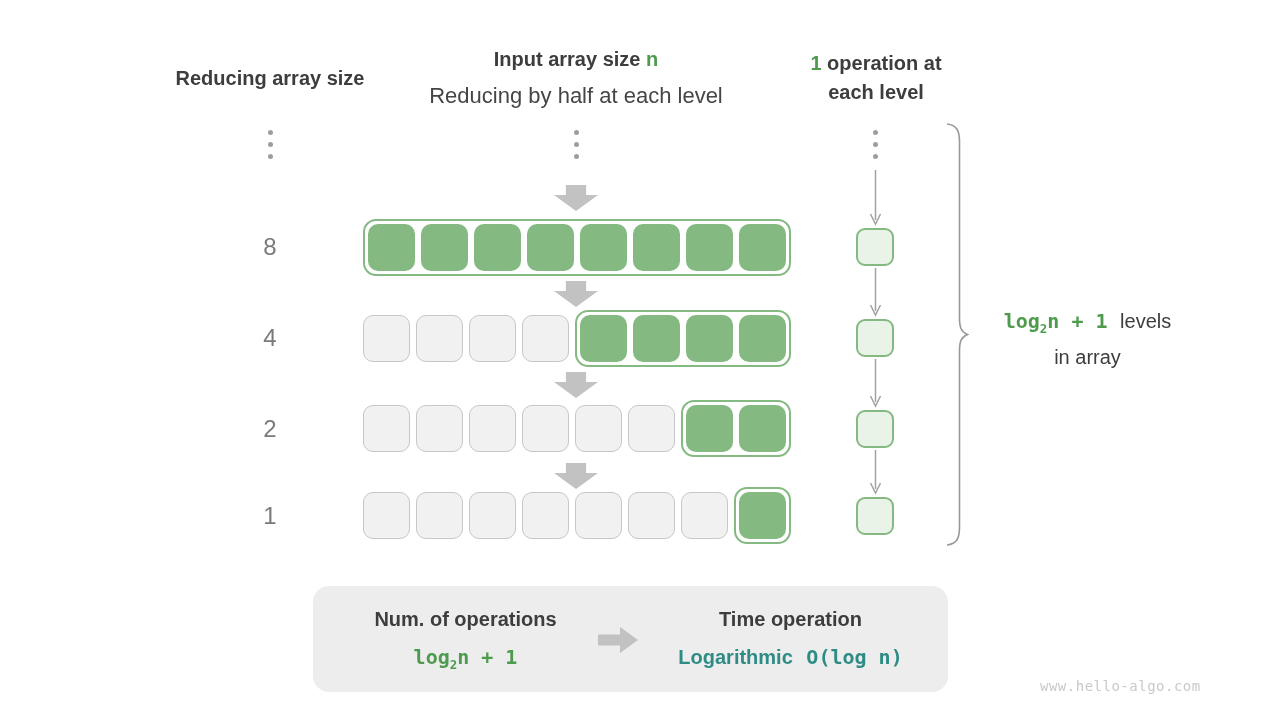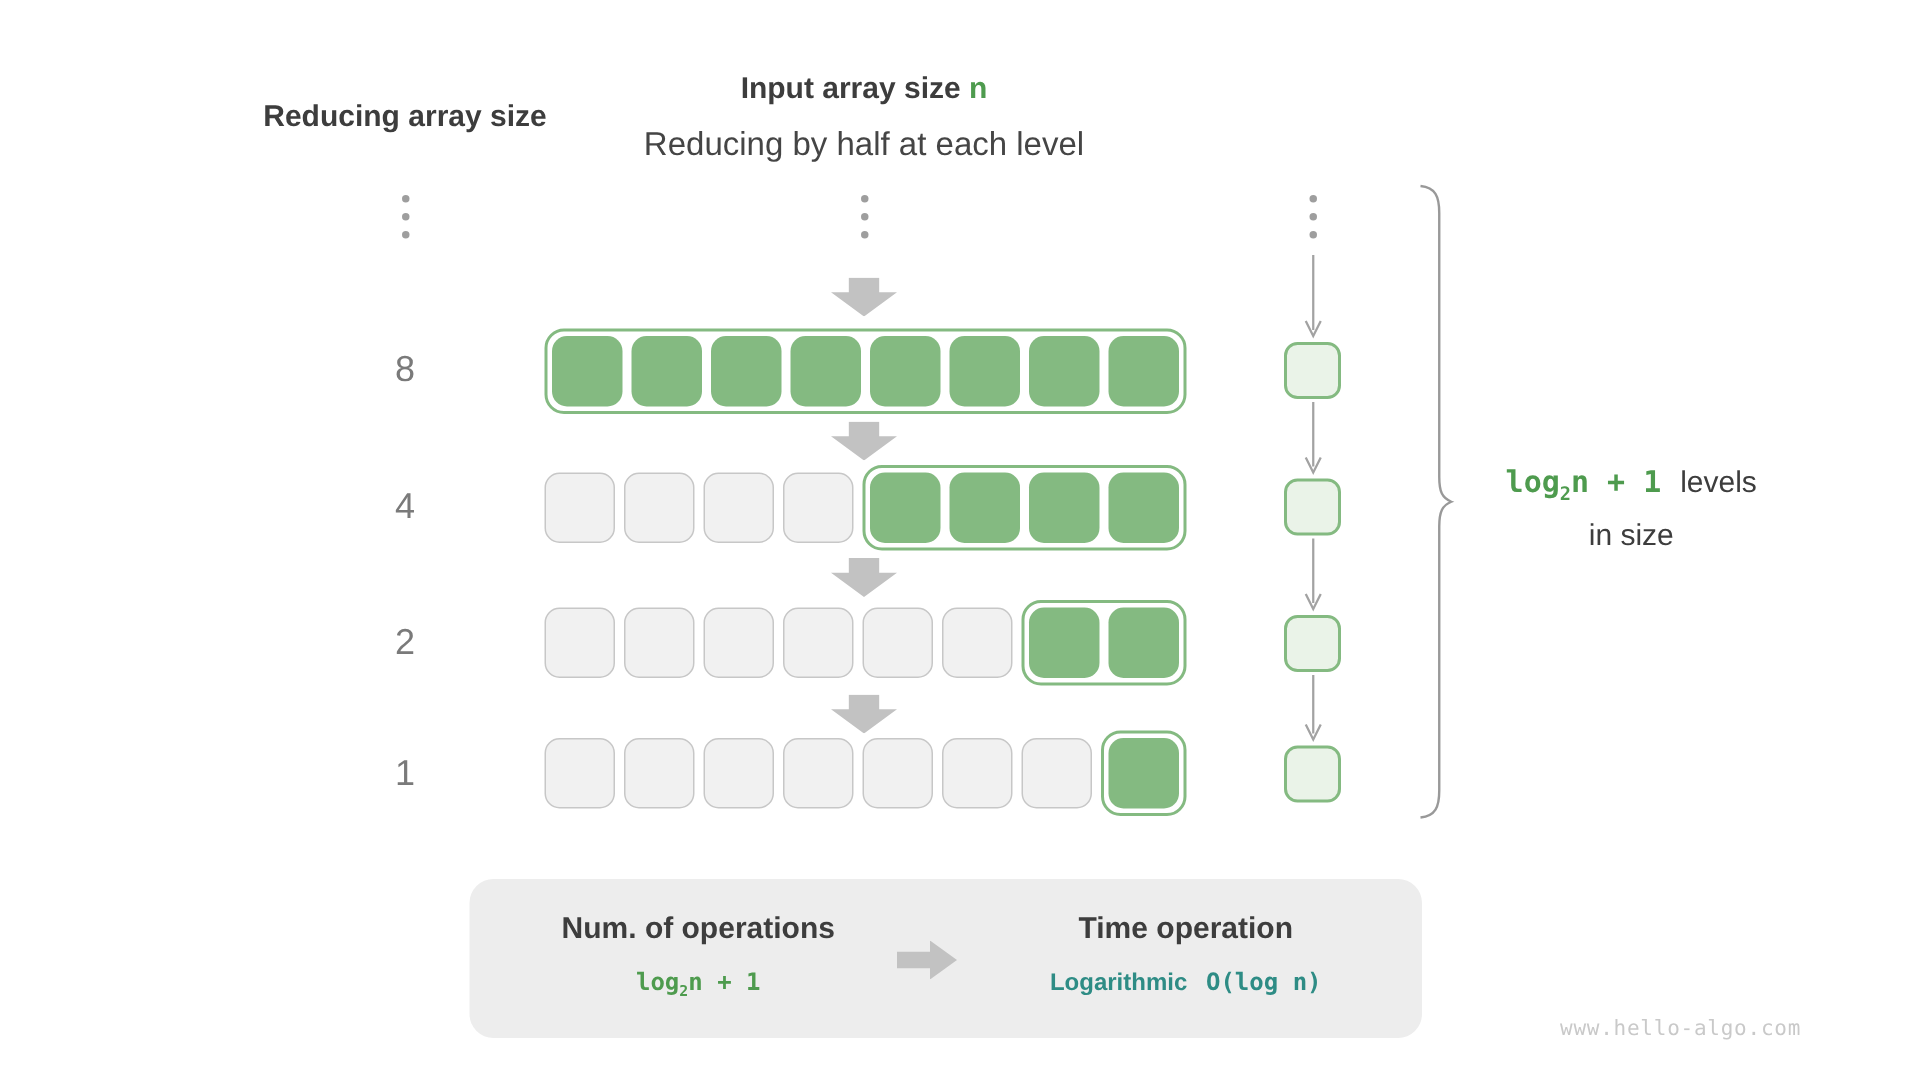--- a/index.html
+++ b/index.html
@@ -51,21 +51,21 @@
     line-height:29px;color:var(--dark-text);}
   .code{font-family:"DejaVu Sans Mono",monospace;font-weight:bold;margin-top:36px;}
   .code sub{font-size:0.62em;}
   .formula-green{color:var(--green-text);}
 
   
   .summary-box{left:313px;top:586px;width:635px;height:106px;background:var(--box-bg);
     border-radius:16px;}
   .sum-title{position:absolute;font-size:20px;font-weight:bold;color:var(--dark-text);
     text-align:center;}
-  .sum-val{position:absolute;font-size:16px;text-align:center;}
+  .sum-val{position:absolute;font-size:20px;text-align:center;}
   .right-arrow{position:absolute;left:285px;top:41px;width:40px;height:26px;background:var(--arrow-gray);
     clip-path:polygon(0 29%,55% 29%,55% 0,100% 50%,55% 100%,55% 71%,0 71%);}
   .teal{color:var(--teal-text);font-weight:bold;}
 
   .watermark{left:1040px;top:678px;width:210px;text-align:left;
     font-family:"DejaVu Sans Mono",monospace;font-size:14px;letter-spacing:0.5px;
     color:var(--watermark);}
 
   svg.overlay{position:absolute;left:0;top:0;pointer-events:none;}
 </style>
@@ -75,20 +75,25 @@
 <div class="canvas">
 
   <div class="abs center hdr hdr-left">Reducing array size</div>
 
   <div class="abs center hdr hdr-mid-1">
     <span>Input array size</span>
     <span class="accent">n</span>
   </div>
   <div class="abs center hdr-sub hdr-mid-2">Reducing by half at each level</div>
 
+  <div class="abs center hdr hdr-right">
+    <span class="accent">1</span>
+    <span>operation at</span><br>
+    <span>each level</span>
+  </div>
 
   <div class="abs dots dots-left">
       <i></i>
       <i></i>
       <i></i>
     </div>
   <div class="abs dots dots-mid">
       <i></i>
       <i></i>
       <i></i>
@@ -177,21 +182,21 @@
         <path d="M870.5,396 L875.5,406 L880.5,396"></path>
       <line x1="875.5" y1="450" x2="875.5" y2="489"></line>
         <path d="M870.5,483 L875.5,493 L880.5,483"></path>
     </g>
     <path d="M947,124 C957,125 959.5,131 959.5,142 L959.5,318 C959.5,328 961.5,332 967.5,334.5 C961.5,337 959.5,341 959.5,351 L959.5,527 C959.5,538 957,544 947,545" style="stroke:var(--brace-gray)" stroke-width="1.6" fill="none"></path>
   </svg>
 
   <div class="abs brace-label">
     <span class="code formula-green"><span>log</span><sub>2</sub><span>n + 1</span></span>
     <span style="margin-left:7px">levels</span><br>
-    <span>in size</span>
+    <span>in array</span>
   </div>
 
   <div class="abs summary-box">
     <div class="sum-title" style="left:35px;top:22px;width:235px">Num. of operations</div>
     <div class="sum-val" style="left:35px;top:59px;width:235px">
       <span class="code formula-green"><span>log</span><sub>2</sub><span>n + 1</span></span>
     </div>
     <div class="right-arrow"></div>
     <div class="sum-title" style="left:360px;top:22px;width:235px">Time operation</div>
     <div class="sum-val" style="left:340px;top:59px;width:275px">

